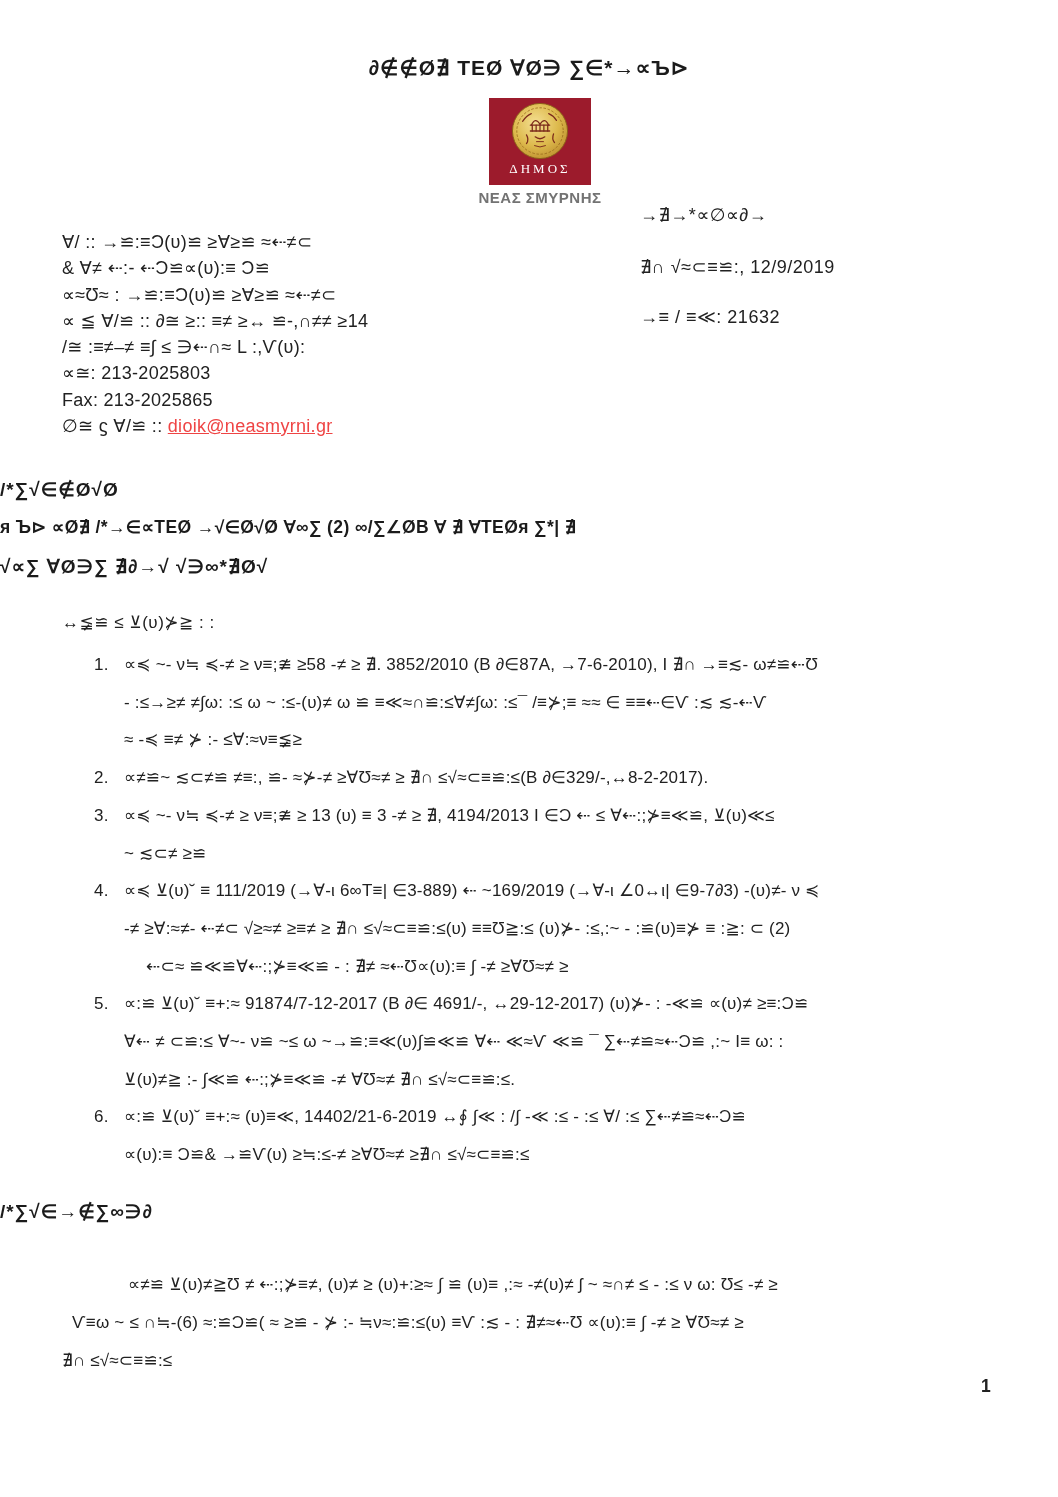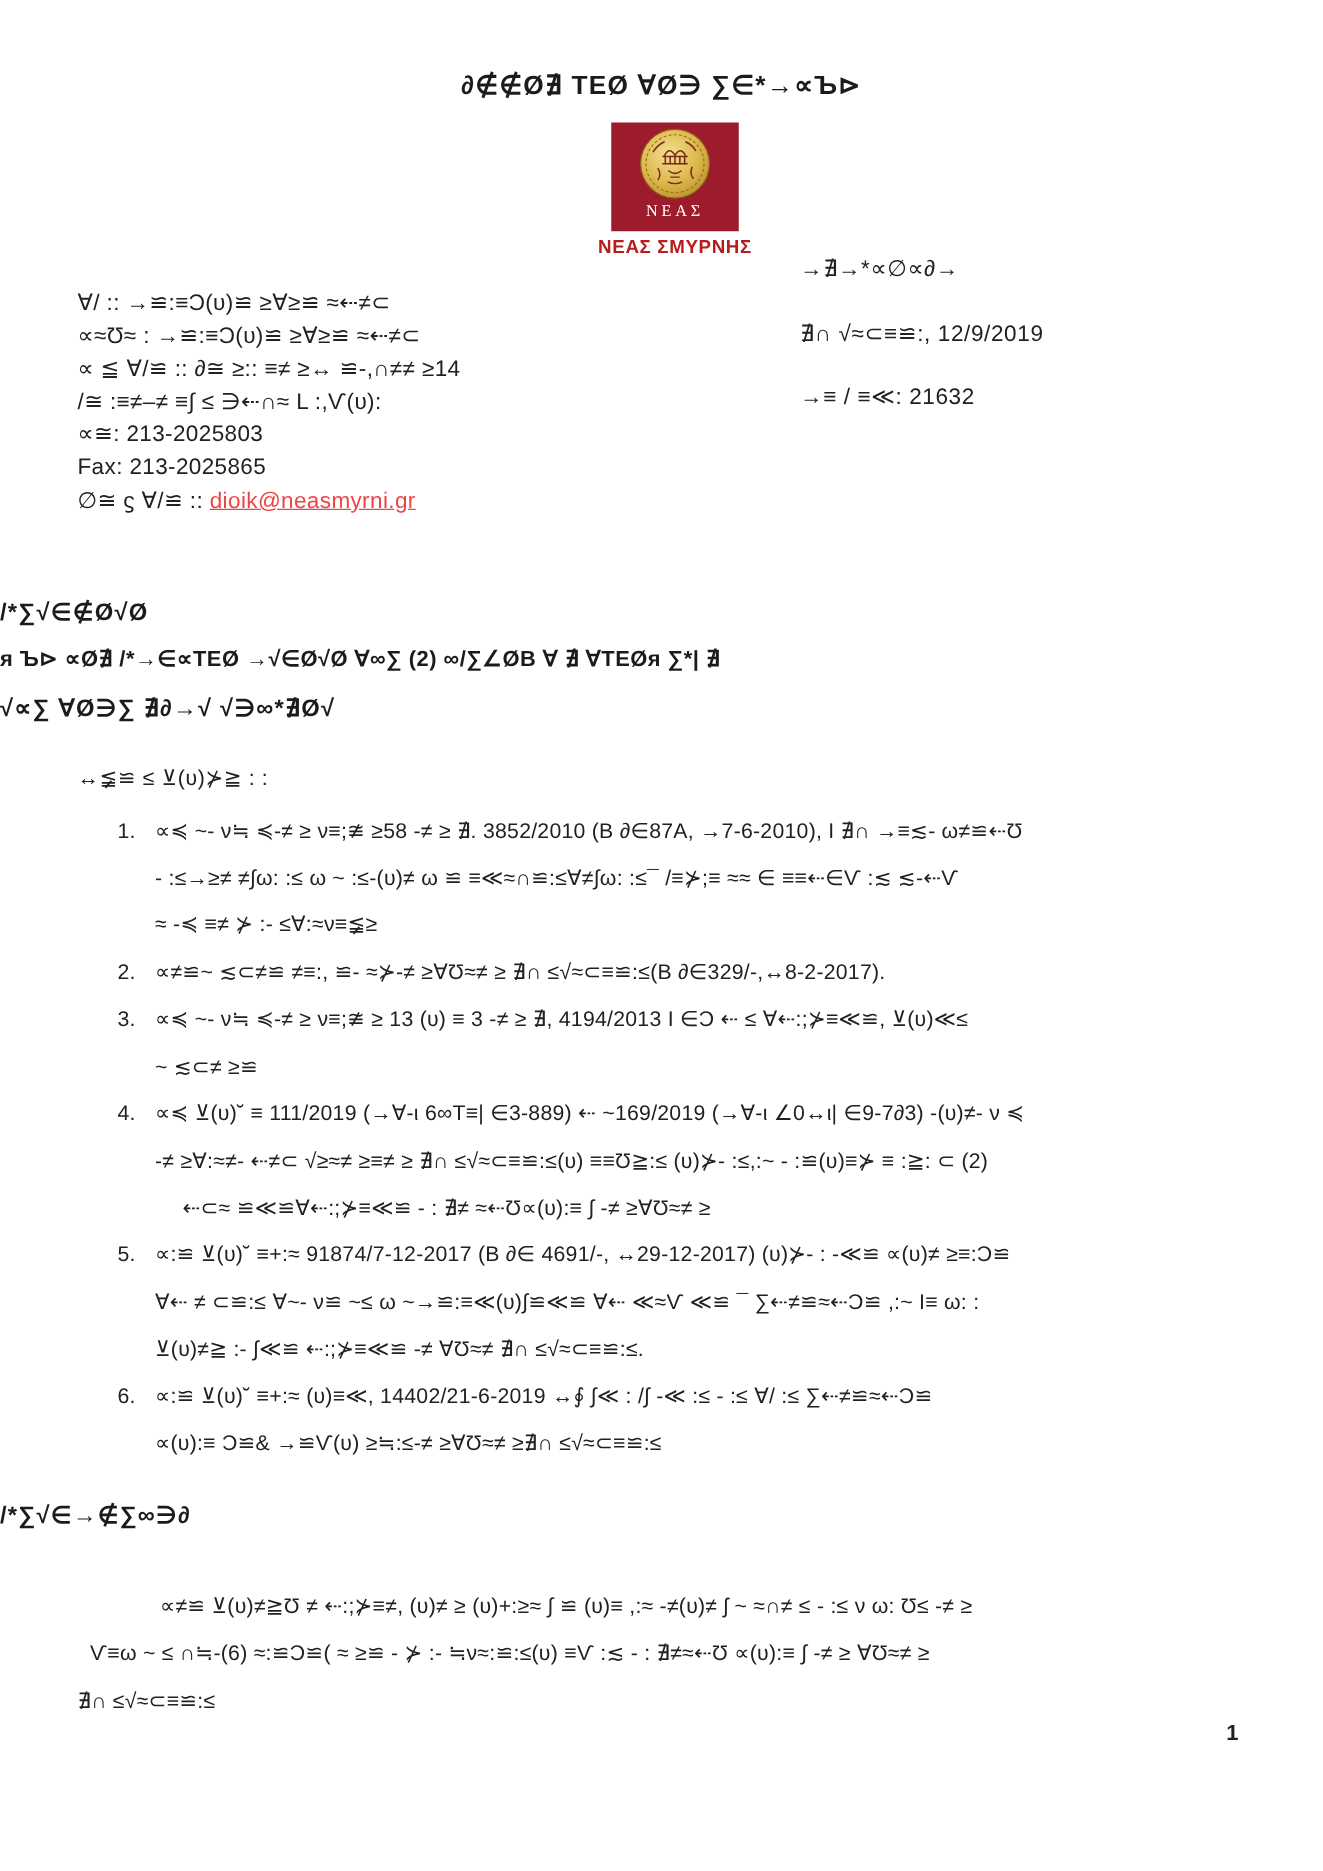--- a/index.html
+++ b/index.html
@@ -14,21 +14,21 @@
   
   .logo{position:absolute;left:489px;top:98px;width:102px;}
   .logo-square{width:102px;height:87px;background:#9c1b2c;display:flex;flex-direction:column;align-items:center;}
   .coin{margin-top:4px;display:block;}
   .logo-dimos{
     font-family:"Liberation Serif",serif;color:#ffffff;font-size:13px;
     letter-spacing:3px;margin-top:1px;
   }
   .logo-city{
     position:absolute;left:51px;top:91px;transform:translateX(-50%);
-    white-space:nowrap;color:#b91c1c;font-weight:bold;font-size:15px;letter-spacing:0.5px;
+    white-space:nowrap;color:#737373;font-weight:bold;font-size:15px;letter-spacing:0.5px;
   }
   
   .hdr-right{position:absolute;left:640px;top:204px;font-size:18px;letter-spacing:0.5px;}
   .hdr-right .annot{margin-bottom:30px;}
   .hdr-right .dateln{margin-bottom:28px;}
   
   .hdr-left{position:absolute;left:62px;top:229px;font-size:18px;line-height:26.3px;letter-spacing:0.3px;white-space:nowrap;}
   .email-link{color:#ef4444;text-decoration:underline;}
   
   .h1c,.h2c,.h3c,.subhead{position:absolute;left:0;width:1058px;text-align:left;font-weight:bold;color:#1b1b1b;}
@@ -78,33 +78,34 @@
           <path d="M16 34 q 3 5 0 9"></path>
           <path d="M44 33 q -2 5 1 9"></path>
           <path d="M12 20 q 4 -6 9 -8"></path>
           <path d="M39 12 q 5 2 8 7"></path>
         </g>
         <g stroke="#7b2b1b" stroke-width="1" fill="none">
           <path d="M26 41 h 8"></path>
           <path d="M24 45 q 6 3 12 0"></path>
         </g>
       </svg>
-      <div class="logo-dimos">ΝΕΑΣ</div>
+      <div class="logo-dimos">ΔΗΜΟΣ</div>
     </div>
     <div class="logo-city">ΝΕΑΣ ΣΜΥΡΝΗΣ</div>
   </div>
 
   <div class="hdr-right">
     <div class="annot">→∄→*∝∅∝∂→</div>
     <div class="dateln">∄∩  √≈⊂≡≌:, 12/9/2019</div>
     <div class="protoln">→≡  / ≡≪: 21632</div>
   </div>
 
   <div class="hdr-left">
     <div>∀/  ::  →≌:≡Ɔ(υ)≌ ≥∀≥≌  ≈⇠≠⊂</div>
+    <div>&amp; ∀≠ ⇠:-  ⇠Ɔ≌∝(υ):≡    Ɔ≌</div>
     <div>∝≈Ʊ≈ : →≌:≡Ɔ(υ)≌ ≥∀≥≌  ≈⇠≠⊂</div>
     <div>∝ ≦ ∀/≌  ::  ∂≅  ≥::  ≡≠ ≥↔ ≌-,∩≠≠ ≥14</div>
     <div>/≅ :≡≠–≠ ≡∫ ≤ ∋⇠∩≈   L  :,Ѵ(υ):</div>
     <div>∝≅: 213-2025803</div>
     <div>Fax: 213-2025865</div>
     <div>
       <span>∅≅ ϛ ∀/≌  ::</span>
       <a class="email-link" href="#">dioik@neasmyrni.gr</a>
     </div>
   </div>

